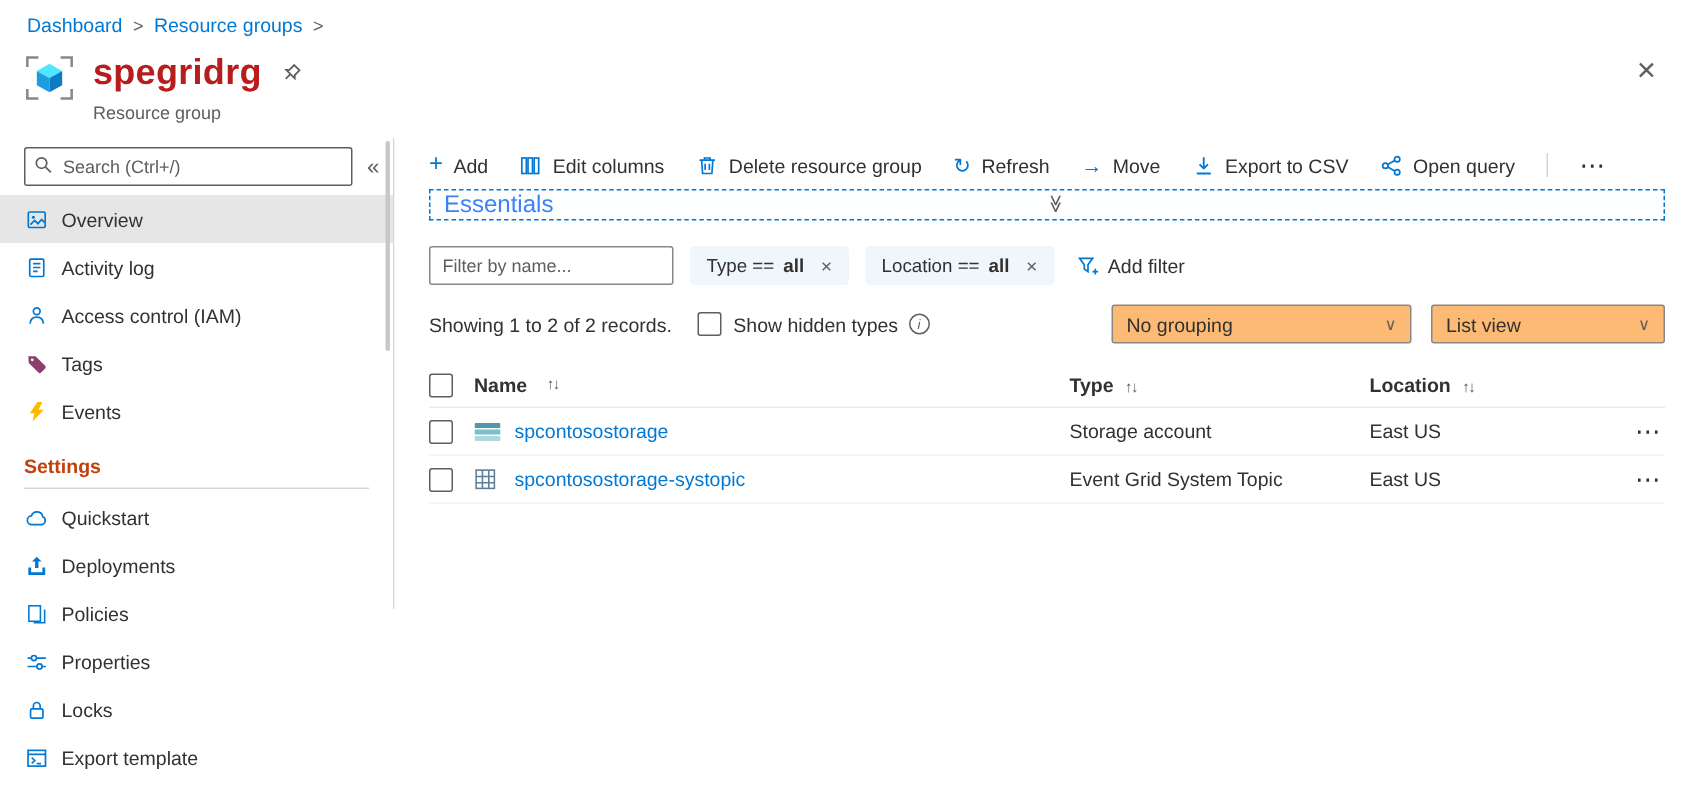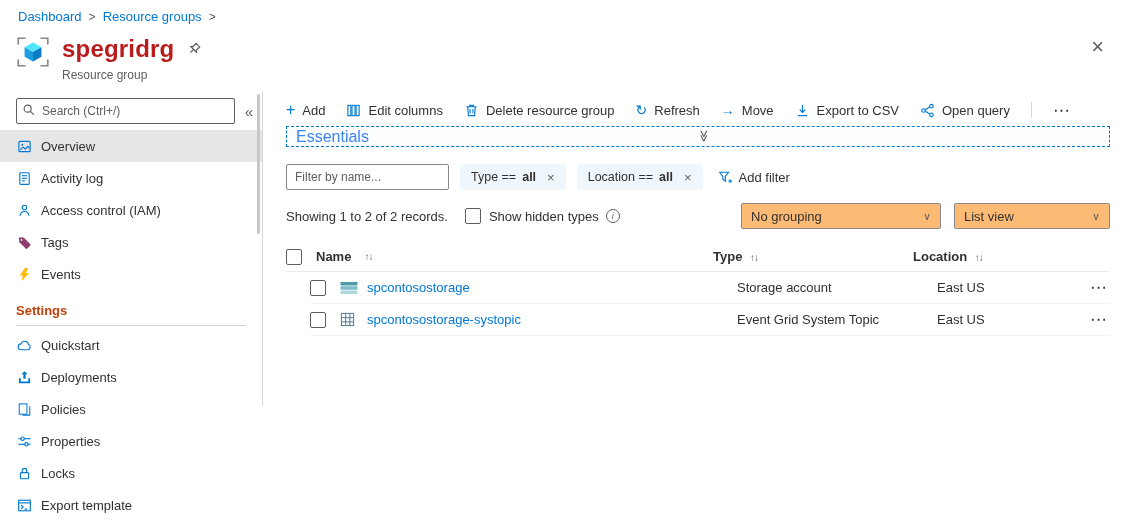--- a/index.html
+++ b/index.html
@@ -75,21 +75,21 @@
   .info { width:14px; height:14px; border:1px solid #605e5c; border-radius:50%; font-size:9px; font-style:italic; display:inline-flex; align-items:center; justify-content:center; color:#605e5c; margin-left:7px; }
   .spacer { flex:1; }
   .select { border:1px solid #8a8886; border-radius:2px; height:26px; background:#fdba74; display:flex; align-items:center; justify-content:space-between; padding:0 9px; cursor:pointer; }
   .select.grouping { width:200px; margin-right:13px; }
   .select.view { width:156px;gap:19px; }
   .chev { color:#605e5c; font-size:11px; }
 
   .table { position:absolute; left:23px; right:22px; top:150px; }
   .thead, .trow { display:flex; align-items:center; }
   .thead { height:30px; border-bottom:1px solid #edebe9; }
-  .trow { height:32px; border-bottom:1px solid #f3f2f1;margin-left:24px; }
+  .trow { height:32px; border-bottom:1px solid #f3f2f1; }
   .row-check { margin-right:14px; }
   .cell.name { width:397px; display:flex; align-items:center; gap:9px; }
   .cell.type { width:200px; }
   .cell.loc { flex:1; }
   .hdr-label { font-weight:700; color:#323130; }
   .sort { font-size:10px; color:#605e5c; margin-left:4px; letter-spacing:-1px; }
   .res-icon { width:18px; height:14px; display:flex; align-items:center; flex:none; }
   .res-icon svg { width:18px; height:14px; }
   .res-icon.grid svg { width:15px; height:15px; }
   .res-link { color:#0078d4; text-decoration:none; cursor:pointer; }

